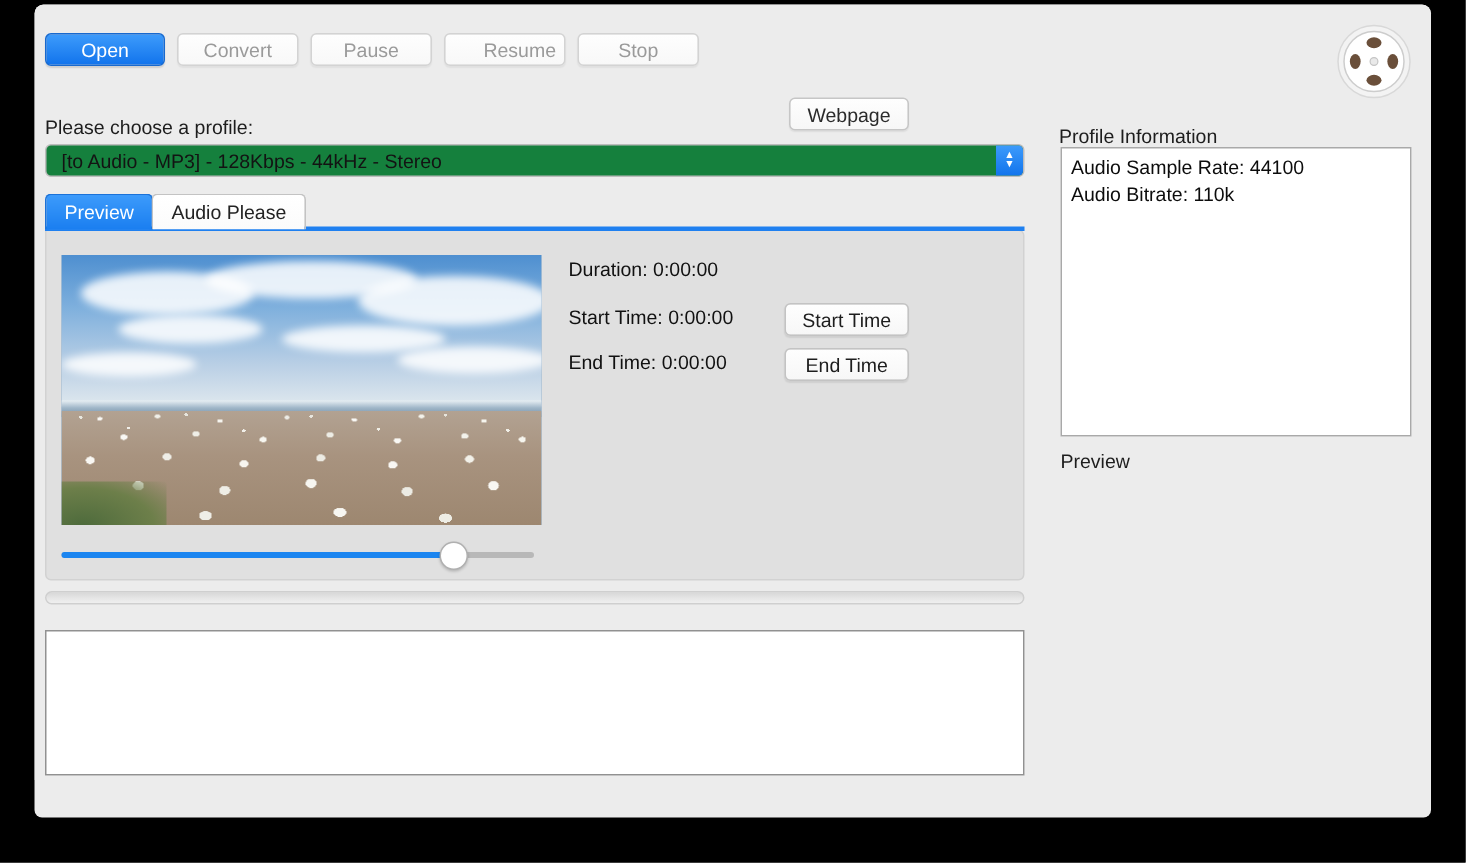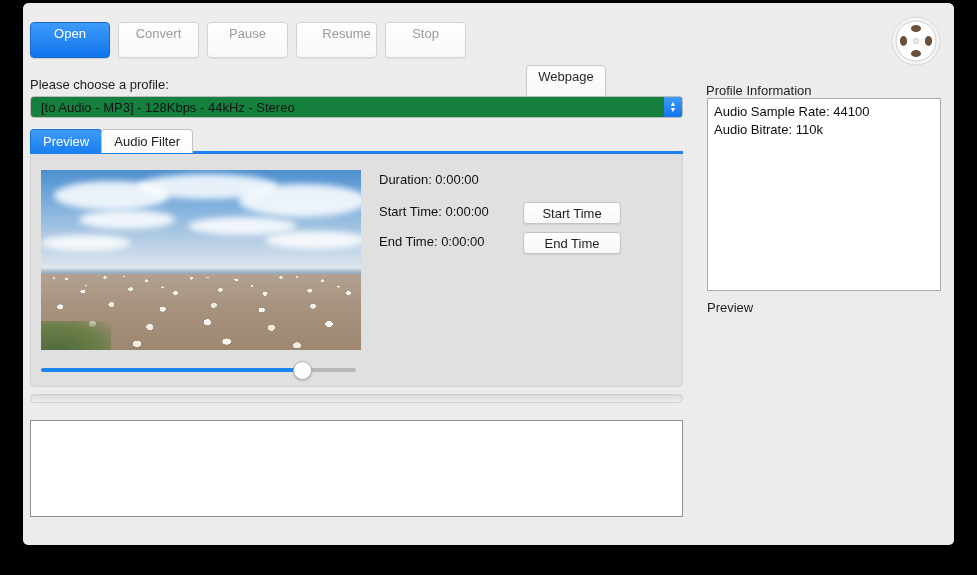--- a/index.html
+++ b/index.html
@@ -61,21 +61,21 @@
   
   #content {
     position: relative;
     height: 517px;
     background: #ececec;
   }
 
   
   .btn {
     position: absolute;
-    height: 36px;
+    height: 22px;
     border-radius: 4px;
     font-size: 13px;
     text-align: center;
     line-height: 21px;
     box-sizing: border-box;
     user-select: none;
   }
   .btn.default {
     background: linear-gradient(to bottom, #3d9bfb 0%, #1274ec 100%);
     border: 1px solid #1769cf;
@@ -335,21 +335,21 @@
     color: #111111;
     white-space: nowrap;
   }
   #lbl-duration { left: 348px; top: 18px; }
   #lbl-start    { left: 348px; top: 50px; }
   #lbl-end      { left: 348px; top: 80px; }
 
   .time-btn {
     position: absolute;
     height: 22px;
-    width: 98px;
+    width: 83px;
     border-radius: 4px;
     font-size: 13px;
     line-height: 21px;
     text-align: center;
     box-sizing: border-box;
     background: linear-gradient(to bottom, #fefefe 0%, #f7f7f7 100%);
     border: 1px solid #c3c3c3;
     color: #1d1d1d;
     box-shadow: 0 1px 1px rgba(0,0,0,0.08);
     user-select: none;
@@ -444,21 +444,21 @@
     <div id="profile-select">
       <div id="profile-value">[to Audio - MP3] - 128Kbps - 44kHz - Stereo</div>
       <div id="profile-stepper">
         <span>▲</span>
         <span>▼</span>
       </div>
     </div>
 
     <div id="tabs">
       <div class="tab active">Preview</div>
-      <div class="tab inactive">Audio Filter</div>
+      <div class="tab inactive">Audio Please</div>
     </div>
     <div id="tab-panel-topstripe"></div>
 
     <div id="tab-panel">
 
       <div id="video-thumb">
         <div class="sky"></div>
         <div class="cloud" style="left:4%; top:6%; width:36%; height:16%;"></div>
         <div class="cloud" style="left:30%; top:2%; width:44%; height:14%;"></div>
         <div class="cloud" style="left:62%; top:8%; width:40%; height:18%;"></div>

